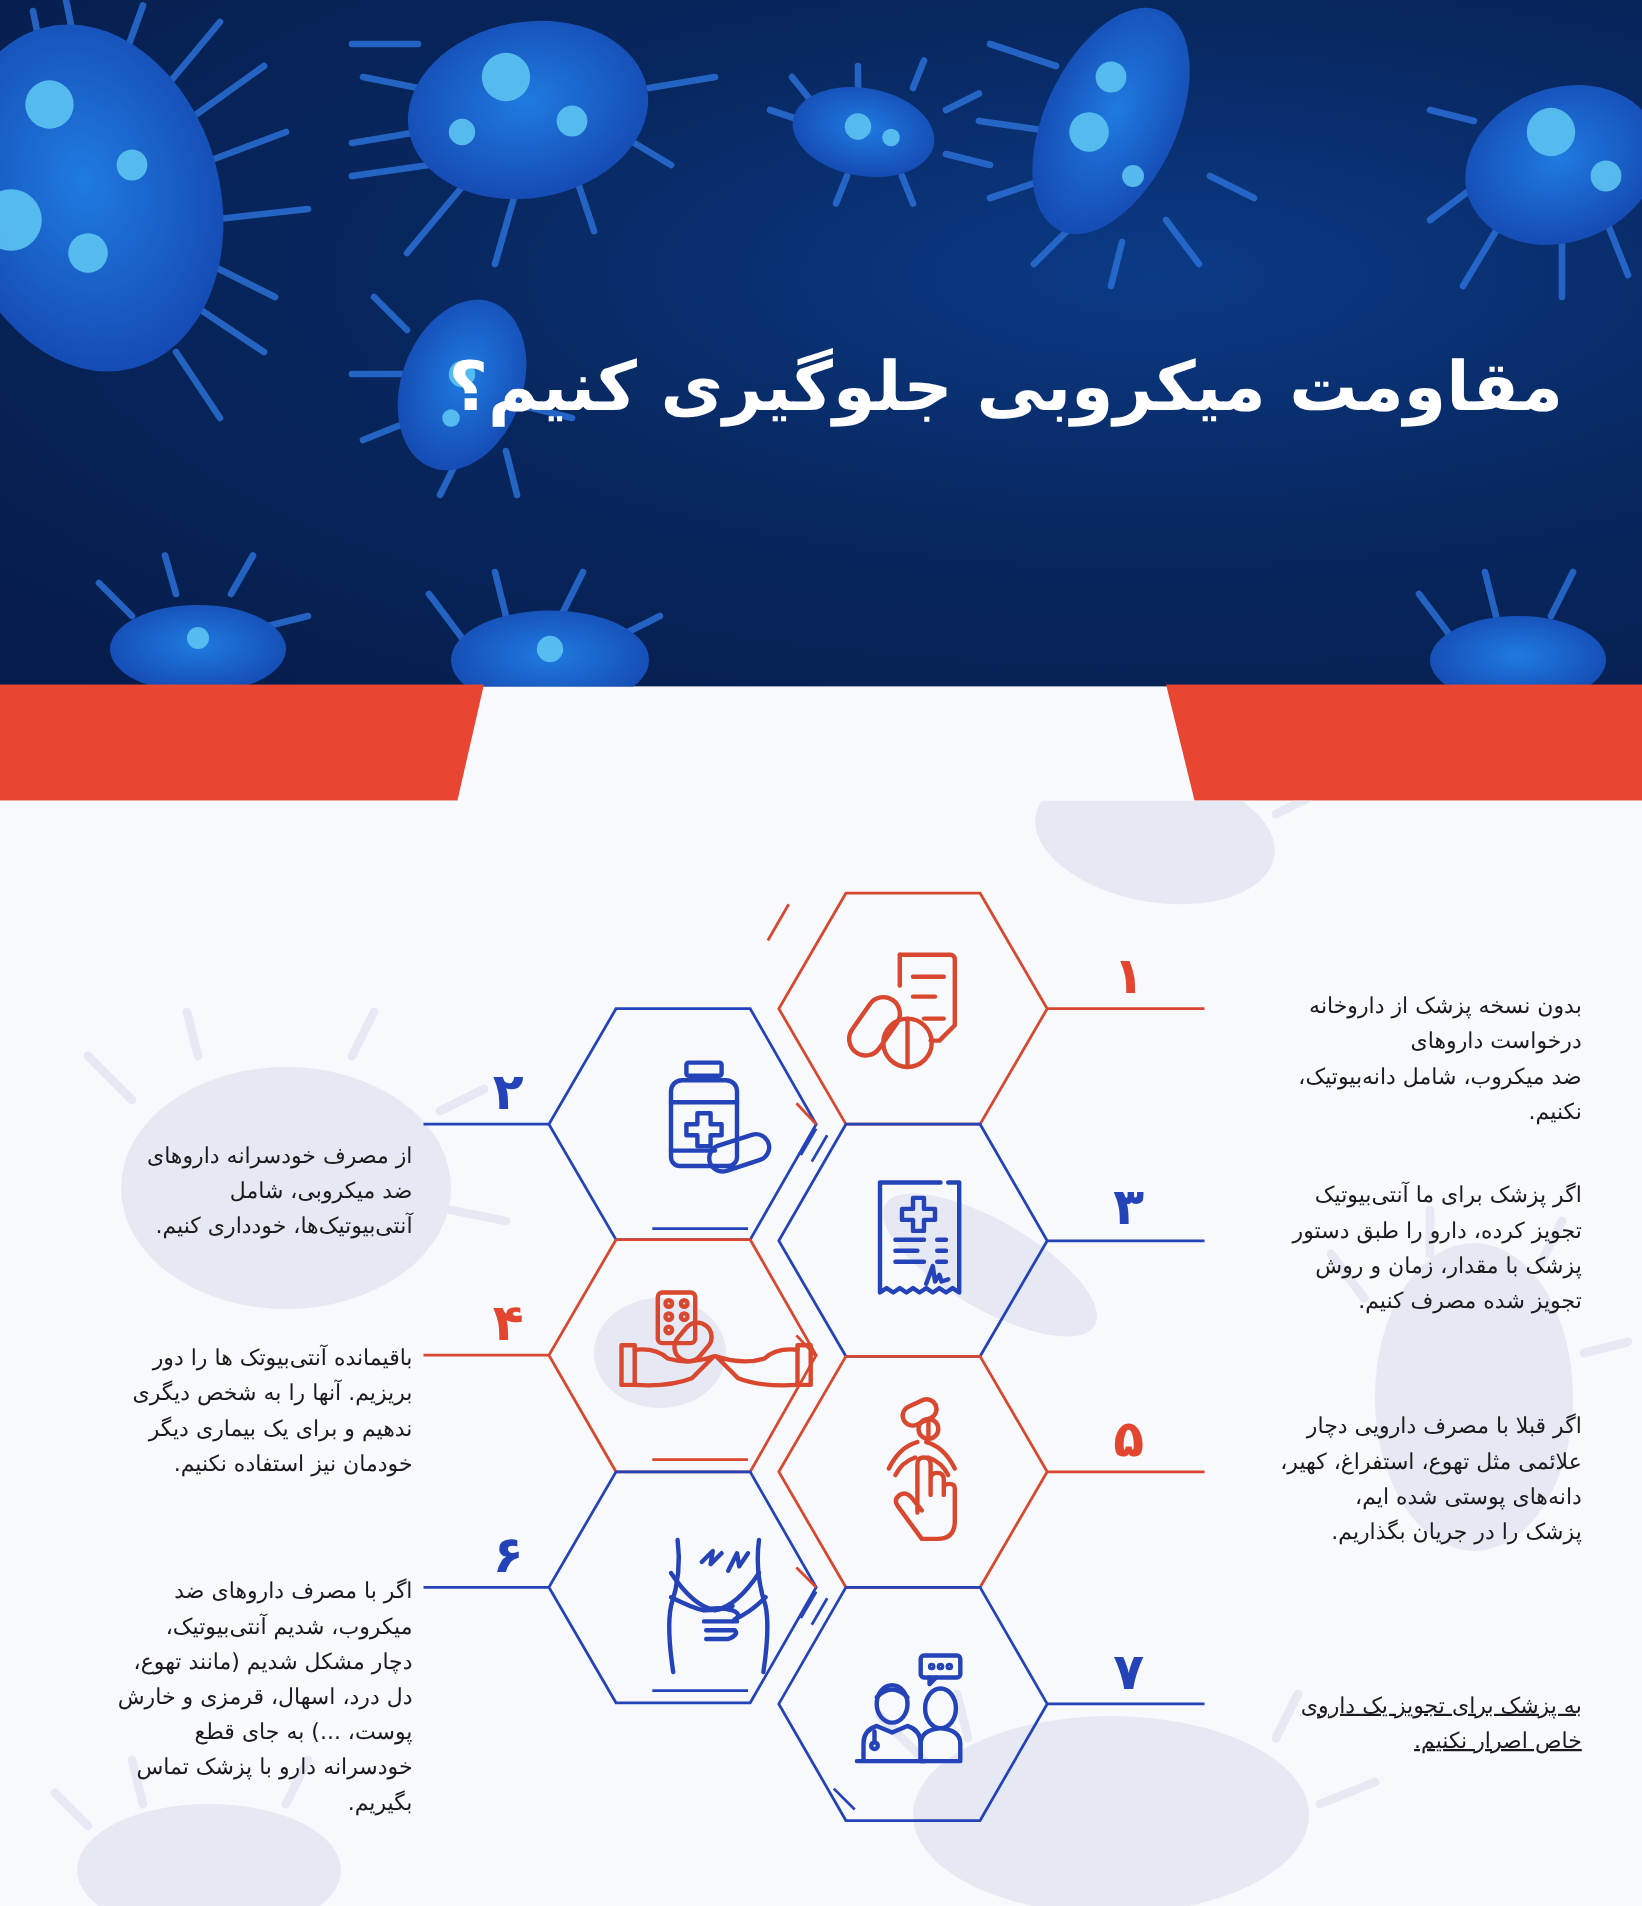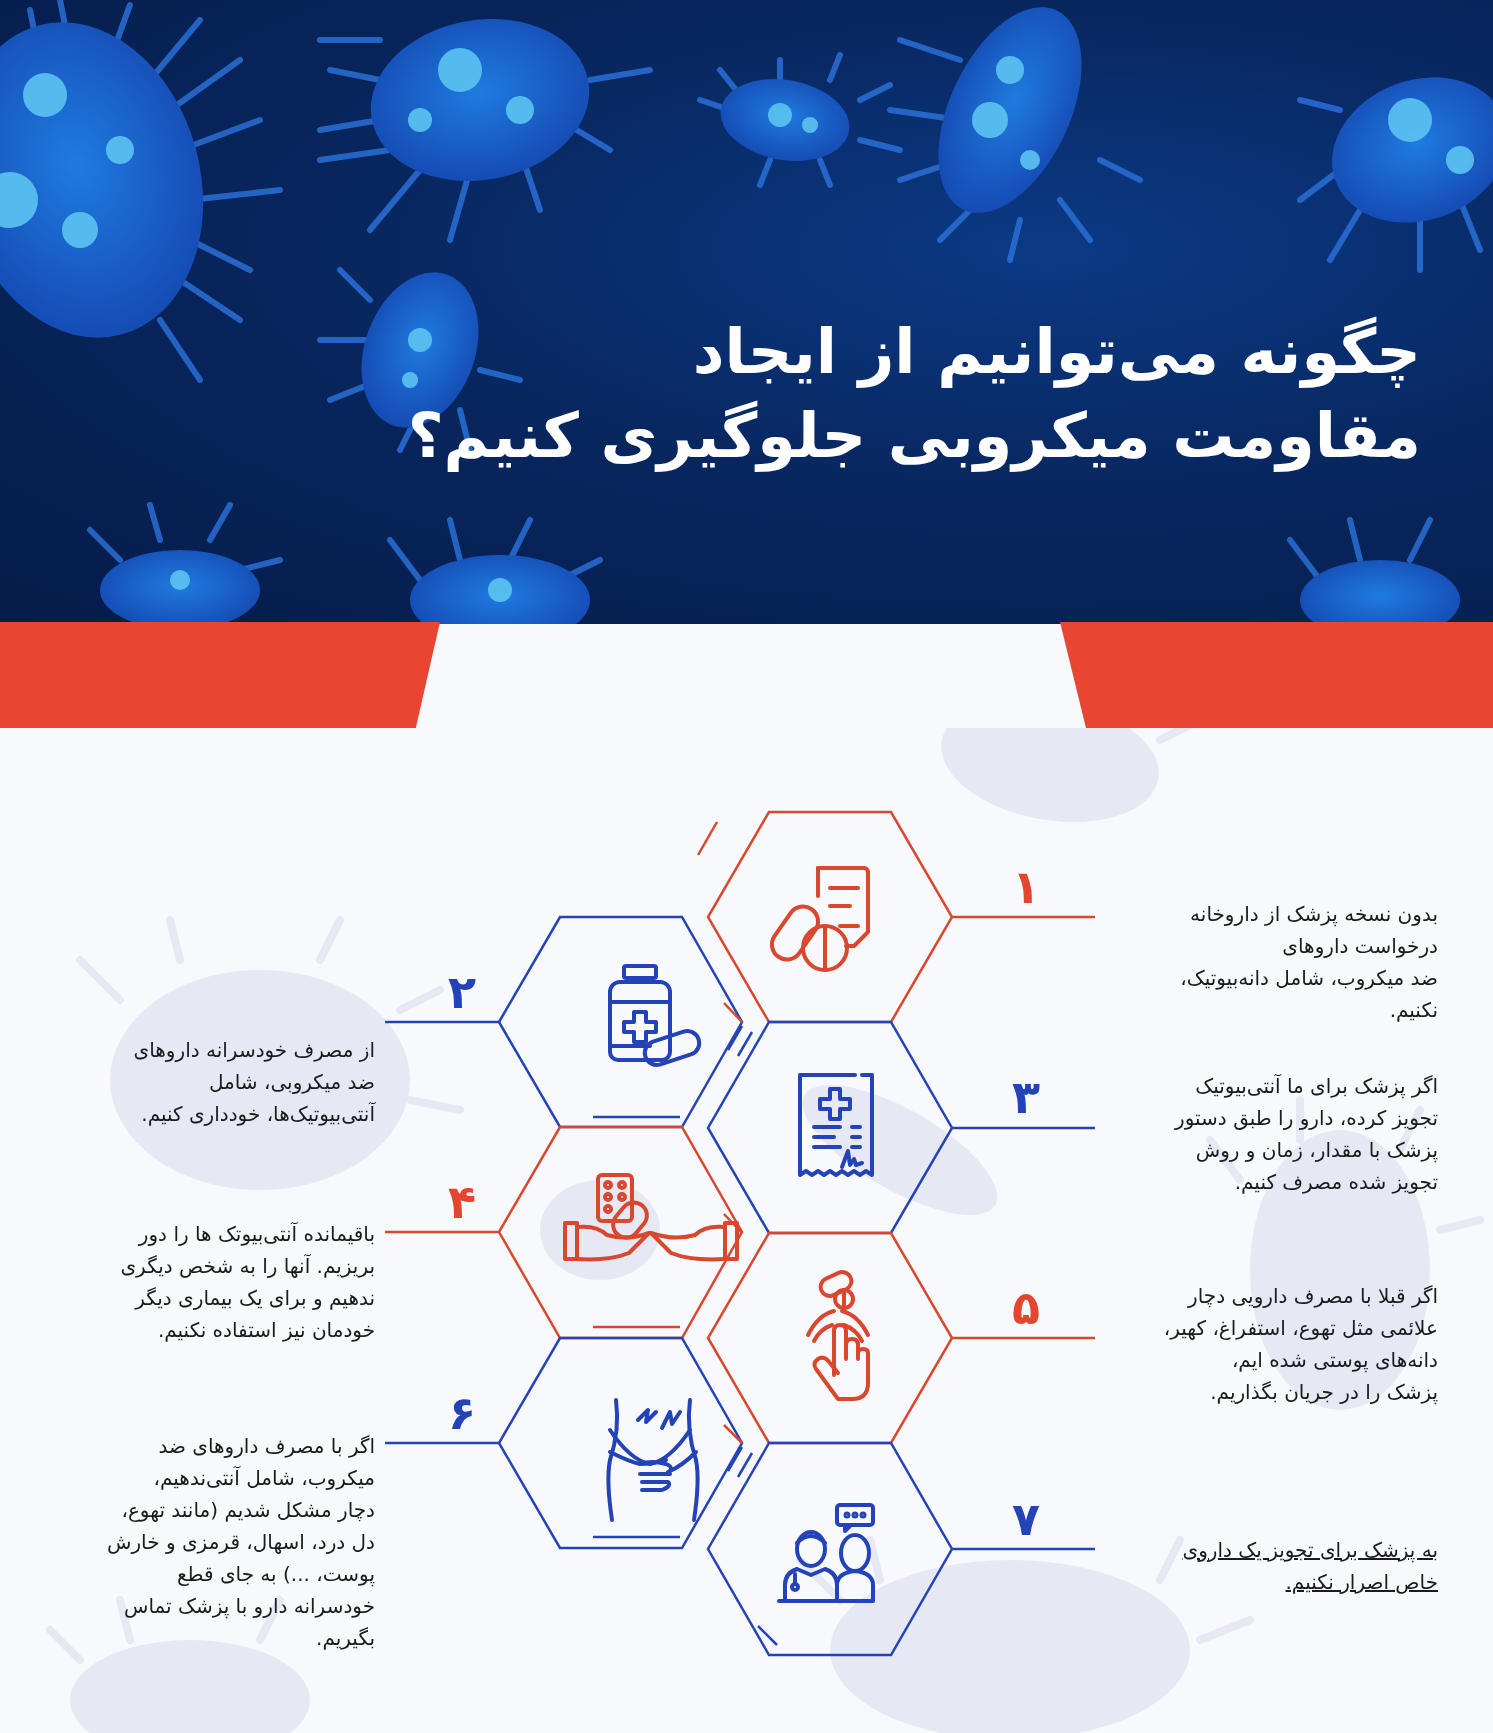--- a/index.html
+++ b/index.html
@@ -94,21 +94,20 @@
         <circle cx="1030" cy="160" r="10"></circle>
       <circle cx="1410" cy="120" r="22"></circle>
         <circle cx="1460" cy="160" r="14"></circle>
         <circle cx="420" cy="340" r="12"></circle>
       <circle cx="410" cy="380" r="8"></circle>
         <circle cx="180" cy="580" r="10"></circle>
         <circle cx="500" cy="590" r="12"></circle>
     </g>
   </svg>
   <div class="title">
-    <div>چگونه می‌توانیم از ایجاد</div>
     <div>مقاومت میکروبی جلوگیری کنیم؟</div>
   </div>
 </div>
 
 <div class="band left"></div>
 <div class="band right"></div>
 
 <svg class="bg-deco" width="1493" height="1005" viewBox="0 728 1493 1005">
   <g fill="#e6e9f4">
     <ellipse cx="1050" cy="760" rx="110" ry="60" transform="rotate(10 1050 760)"></ellipse>
@@ -289,20 +288,20 @@
 تجویز شده مصرف کنیم.</div>
 <div class="txt left-col" style="top:1218px;">باقیمانده آنتی‌بیوتک ها را دور
 بریزیم. آنها را به شخص دیگری
 ندهیم و برای یک بیماری دیگر
 خودمان نیز استفاده نکنیم.</div>
 <div class="txt right-col" style="top:1280px;">اگر قبلا با مصرف دارویی دچار
 علائمی مثل تهوع، استفراغ، کهیر،
 دانه‌های پوستی شده ایم،
 پزشک را در جریان بگذاریم.</div>
 <div class="txt left-col" style="top:1430px;">اگر با مصرف داروهای ضد
-میکروب، شامل آنتی‌ندهیم،
+میکروب، شدیم آنتی‌بیوتیک،
 دچار مشکل شدیم (مانند تهوع،
 دل درد، اسهال، قرمزی و خارش
 پوست، ...) به جای قطع
 خودسرانه دارو با پزشک تماس
 بگیریم.</div>
 <div class="txt right-col" style="top:1534px;text-decoration:underline;">به پزشک برای تجویز یک داروی
 خاص اصرار نکنیم.</div>
 
 </body></html>

